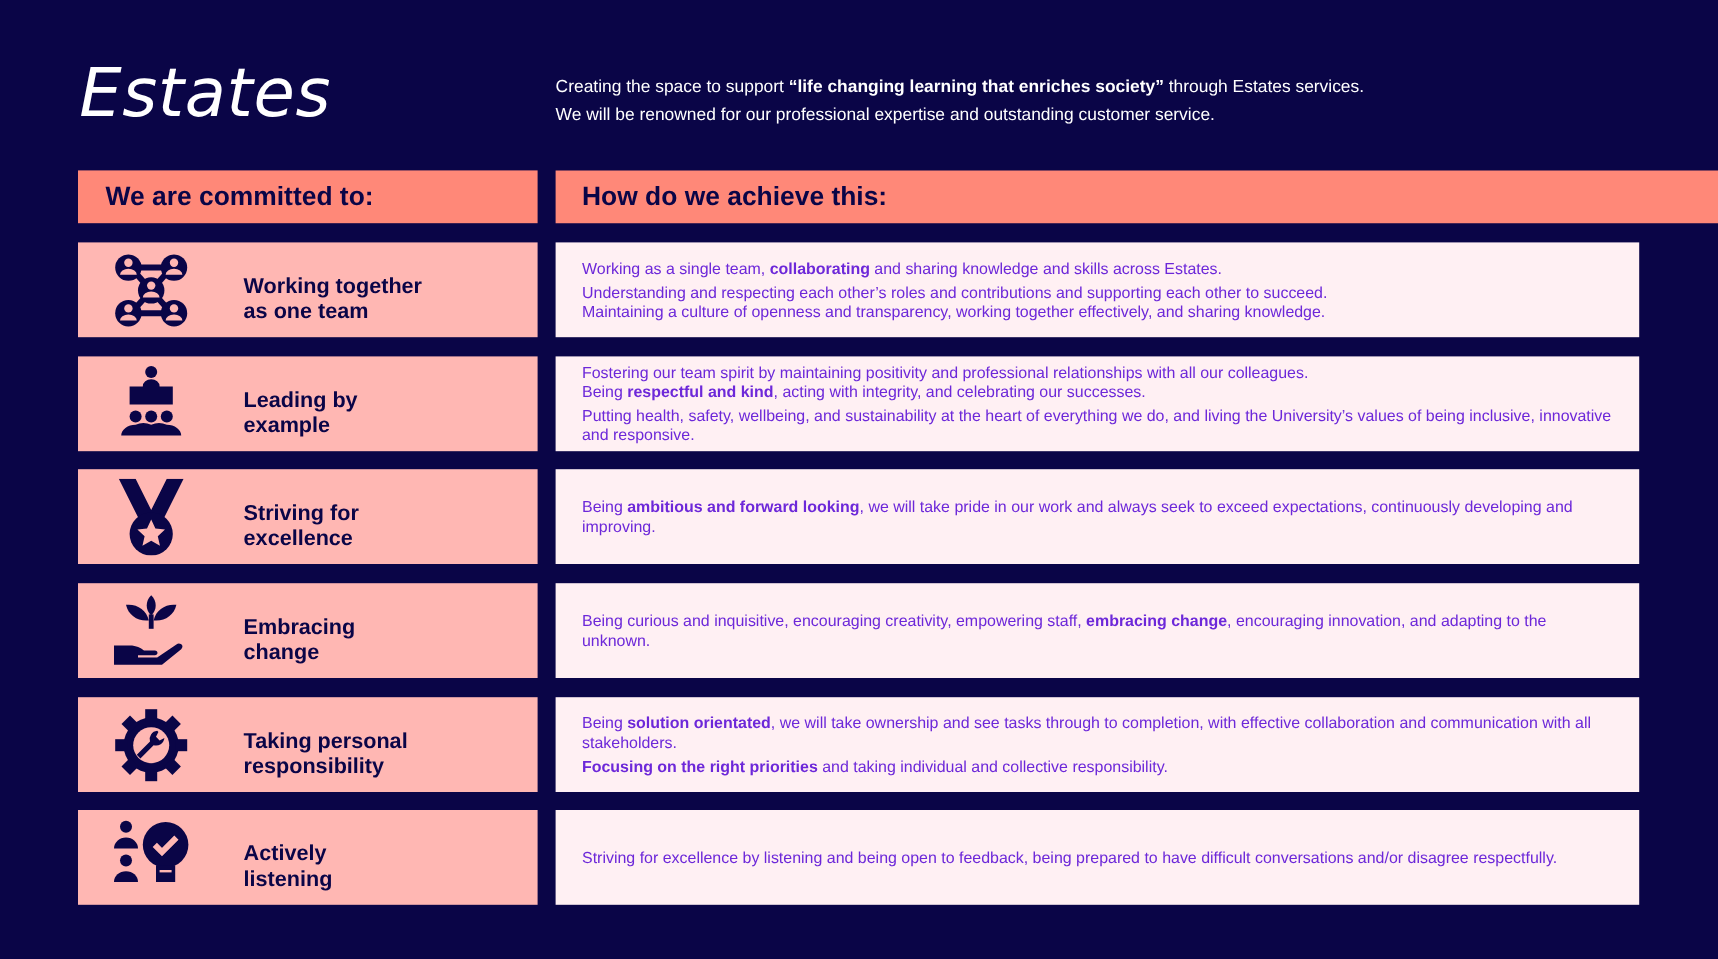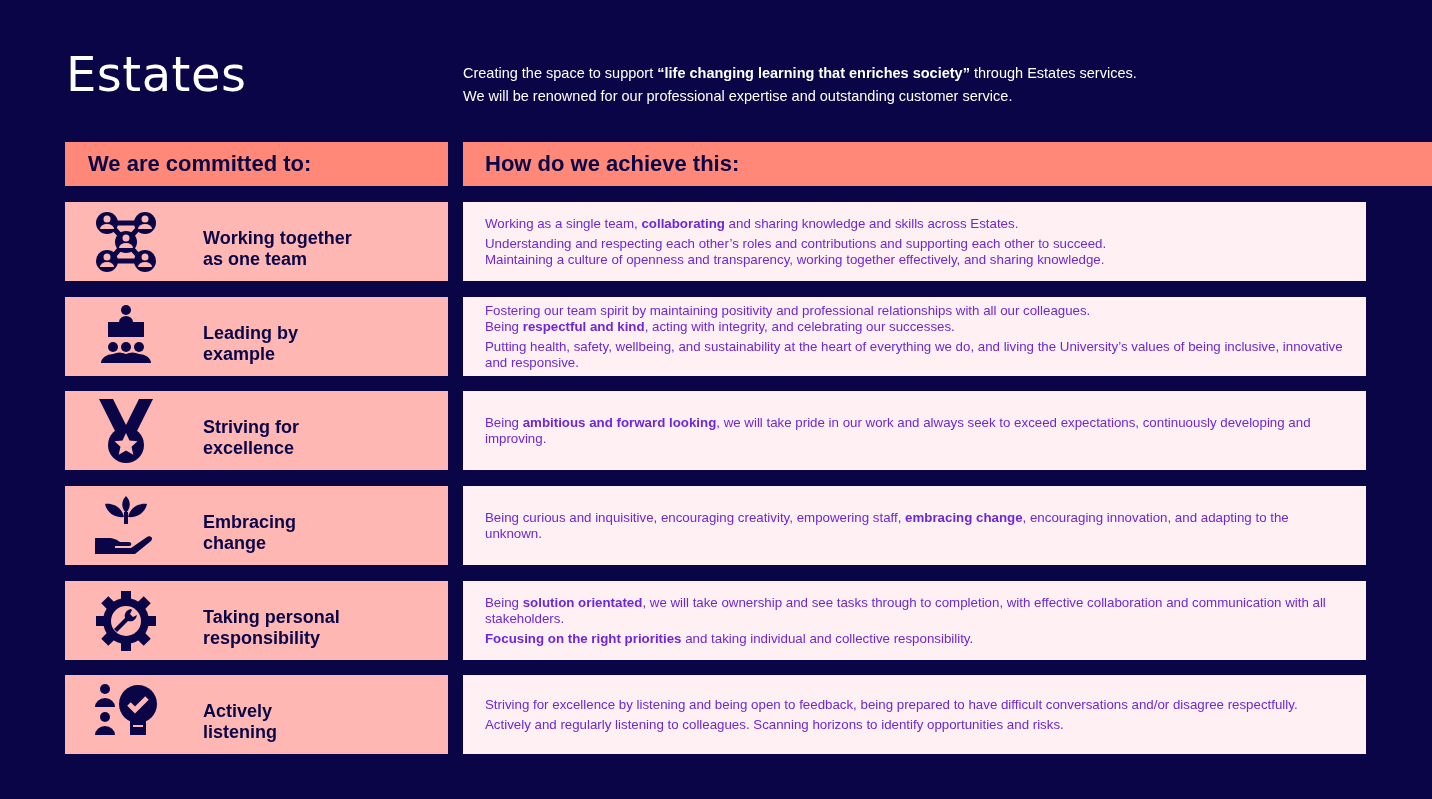--- a/index.html
+++ b/index.html
@@ -5,24 +5,25 @@
   html, body { margin: 0; padding: 0; }
   body {
     width: 1432px; height: 799px; overflow: hidden;
     background: #0a0547;
     font-family: "Liberation Sans", "DejaVu Sans", sans-serif;
     position: relative;
     color: #0a0547;
   }
   .title {
     position: absolute; left: 66px; top: 46px;
-    font-size: 48px; font-weight: 300; color: #ffffff;
+    font-size: 56px; font-weight: 300; color: #ffffff;
     letter-spacing: 0.5px;
     font-family: "DejaVu Sans", sans-serif;
     font-weight: normal;
+    font-style: italic;
   }
   .tagline {
     position: absolute; left: 463px; top: 62px;
     color: #ffffff; font-size: 14.5px; line-height: 23px;
   }
   .tagline b { font-weight: bold; }
   .hdr {
     position: absolute; top: 142px; height: 44px;
     background: #ff8878;
     display: flex; align-items: center;
@@ -204,15 +205,14 @@
           </g>
           <rect x="40" y="42" width="10" height="2" fill="#ffb7b3"></rect>
           <path d="M36 21l6 6 12-12" fill="none" stroke="#ffb7b3" stroke-width="5"></path>
         </svg>
 </div>
       <div class="label">Actively
 listening</div>
     </div>
     <div class="row-right" style="top: 675px;">
       <p><span>Striving for excellence by listening and being open to feedback, being prepared to have difficult conversations and/or disagree respectfully.</span></p>
-      <p><span>Actively and regularly listening to colleagues. Scanning horizons to identify opportunities and risks.</span></p>
     </div>
   </div>
 
 </body></html>

